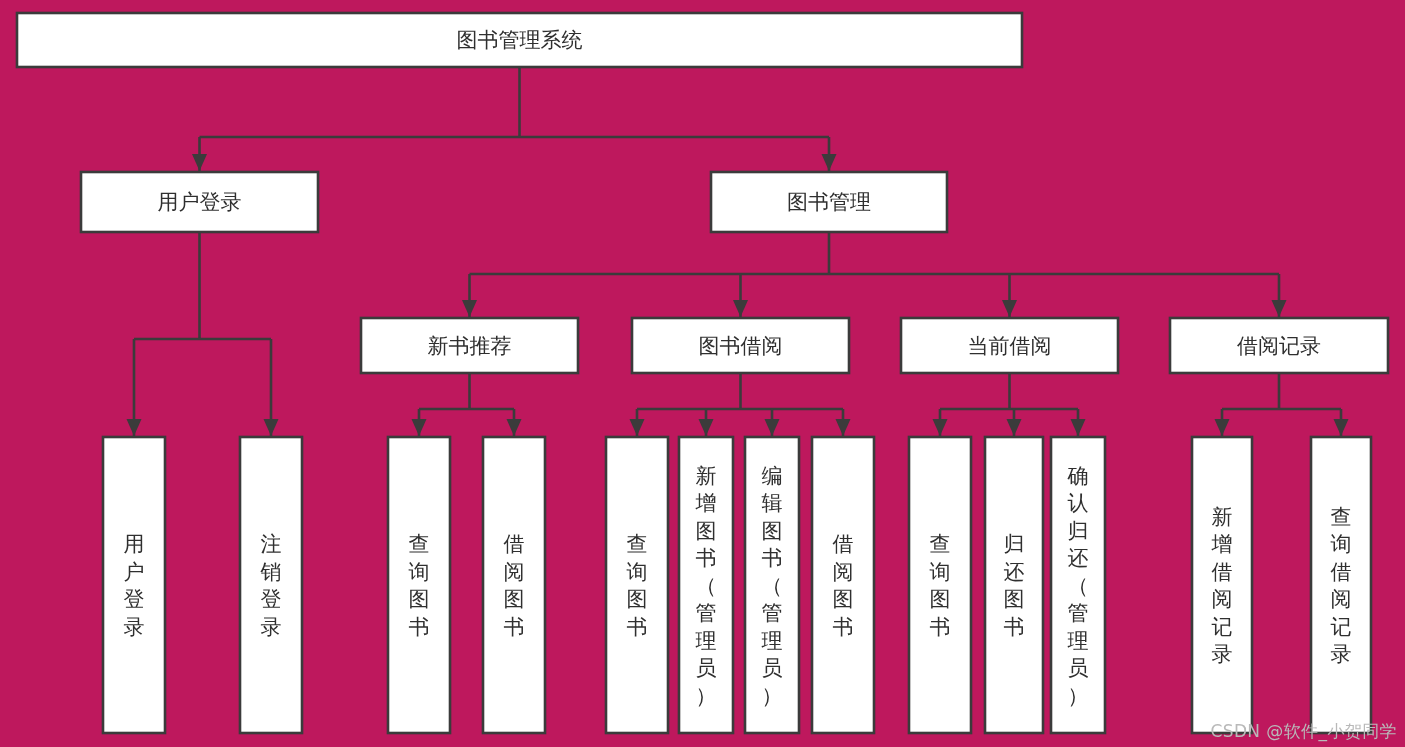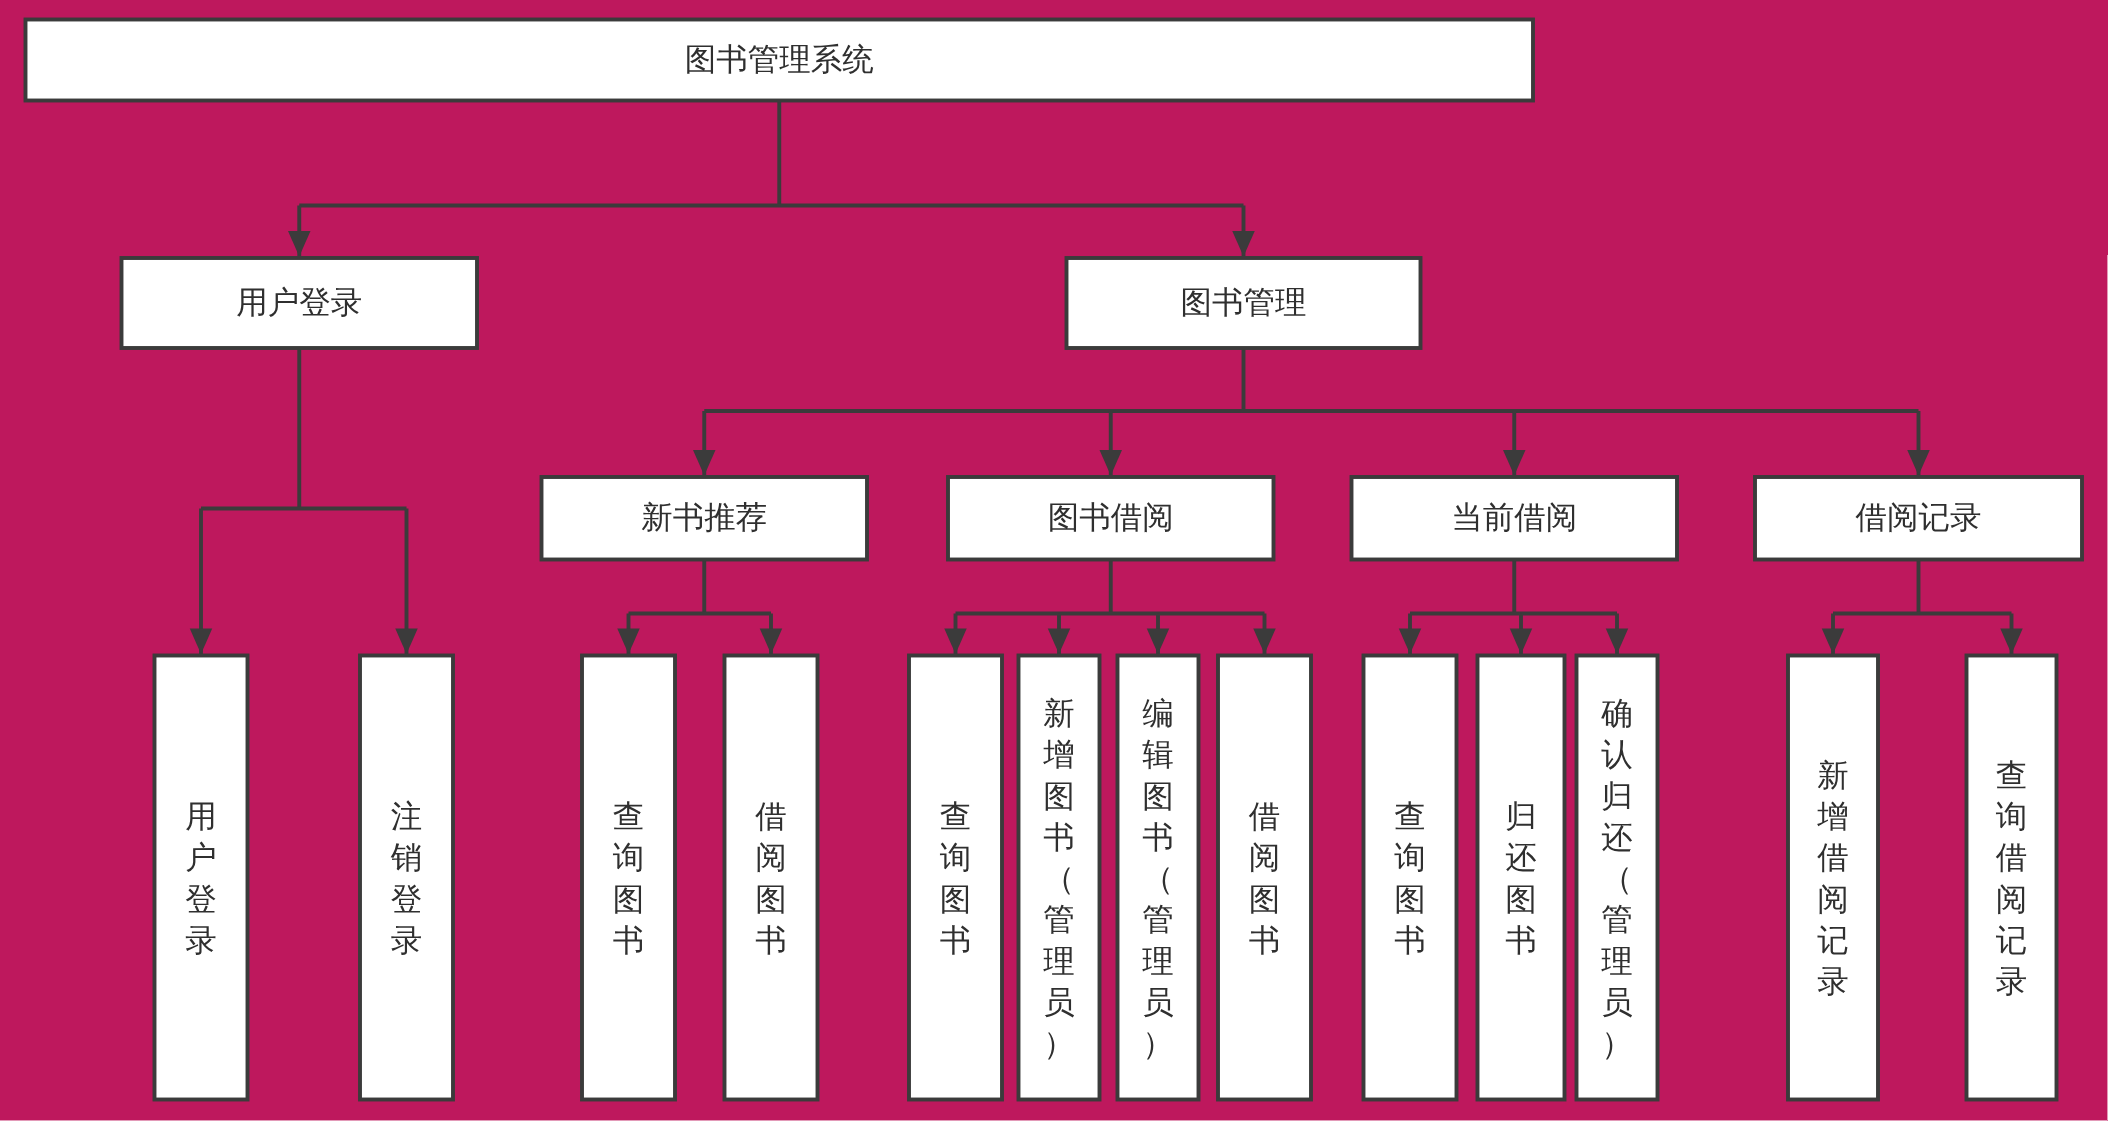--- a/index.html
+++ b/index.html
@@ -205,14 +205,15 @@
           <rect x="1192" y="437" width="60" height="296" class="node-box" rx="0"></rect>
           <text x="1222" y="523.95" class="node-label-vert" font-size="21"><tspan x="1222" dy="0">新</tspan><tspan x="1222" dy="27.5">增</tspan><tspan x="1222" dy="27.5">借</tspan><tspan x="1222" dy="27.5">阅</tspan><tspan x="1222" dy="27.5">记</tspan><tspan x="1222" dy="27.5">录</tspan></text>
         </g>
         <g>
           <rect x="1311" y="437" width="60" height="296" class="node-box" rx="0"></rect>
           <text x="1341" y="523.95" class="node-label-vert" font-size="21"><tspan x="1341" dy="0">查</tspan><tspan x="1341" dy="27.5">询</tspan><tspan x="1341" dy="27.5">借</tspan><tspan x="1341" dy="27.5">阅</tspan><tspan x="1341" dy="27.5">记</tspan><tspan x="1341" dy="27.5">录</tspan></text>
         </g>
       </g>
   </svg>
 
+  <div class="watermark-text">CSDN @软件_小贺同学</div>
 
 </div>
 
 </body></html>

